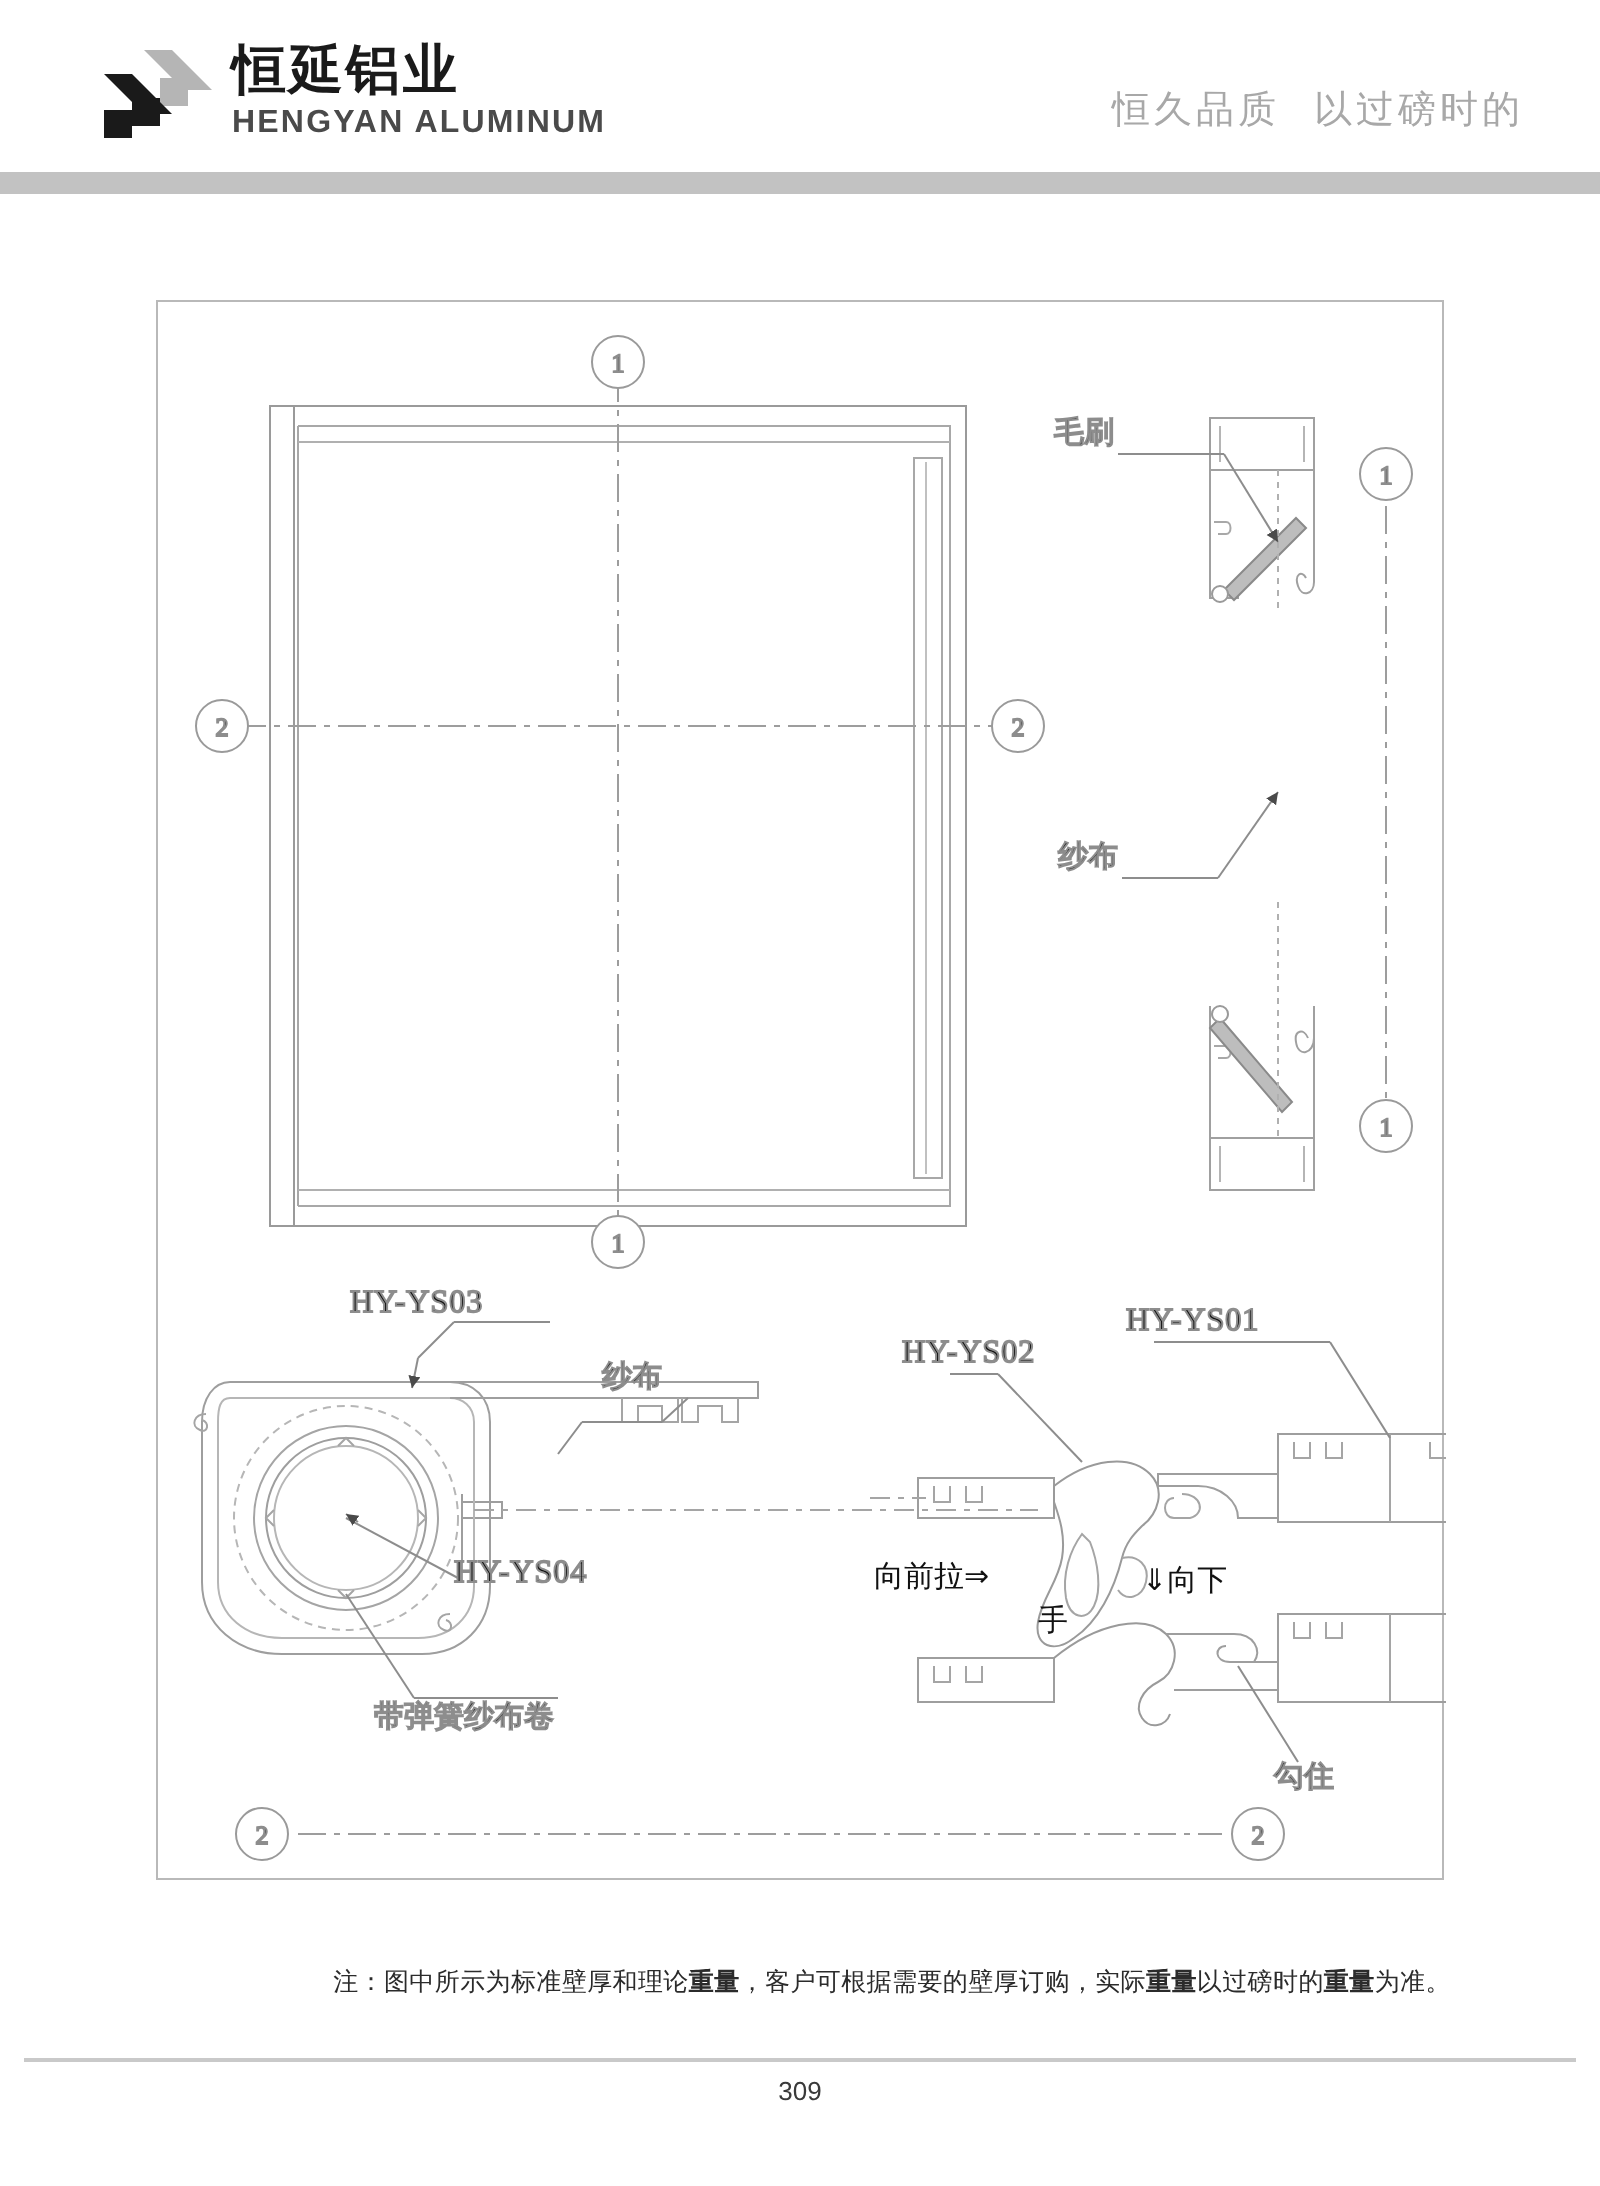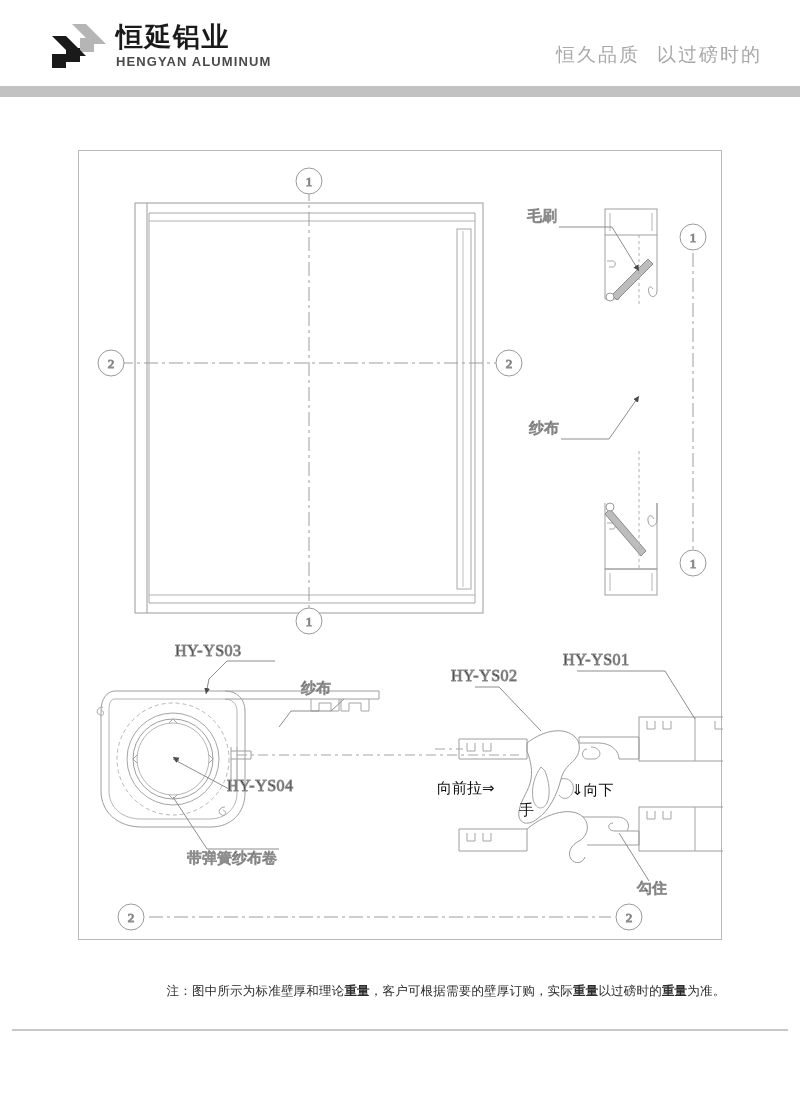--- a/index.html
+++ b/index.html
@@ -16,21 +16,21 @@
   .logo-wrap { position: absolute; left: 50px; top: 22px; display: flex; align-items: center; }
   .logo-mark { width: 58px; height: 48px; margin-right: 8px; }
   .logo-text { display: flex; flex-direction: column; justify-content: center; }
   .logo-cn {
     font-family: "DejaVu Sans", sans-serif;
     font-size: 27px; font-weight: 700; color: #1a1a1a;
     letter-spacing: 1.5px; line-height: 1.05;
   }
   .logo-en {
     font-family: "Liberation Sans", sans-serif;
-    font-size: 13px; font-weight: 700; color: #4a4a4a;
+    font-size: 16px; font-weight: 700; color: #4a4a4a;
     letter-spacing: 1.1px; margin-top: 3px;
   }
   .tagline { position: absolute; right: 38px; top: 42px; display: flex; gap: 17px; }
   .tagline span {
     font-family: "DejaVu Sans", sans-serif;
     font-size: 19px; color: #a8a8a8; letter-spacing: 2px;
   }
   .header-bar { position: absolute; left: 0; top: 86px; width: 800px; height: 11px; background: #c2c2c2; }
 
   
@@ -312,14 +312,15 @@
       <text class="cn-label" x="440" y="664">手</text>
       <text class="cn-label" x="492" y="644">⇓向下</text>
     </svg>
   </div>
 
   <div class="note">
     <span>注：图中所示为标准壁厚和理论</span><b>重量</b><span>，客户可根据需要的壁厚订购，实际</span><b>重量</b><span>以过磅时的</span><b>重量</b><span>为准。</span>
   </div>
 
   <div class="footer-bar"></div>
+  <div class="page-num">309</div>
 
 </div>
 
 </body></html>

